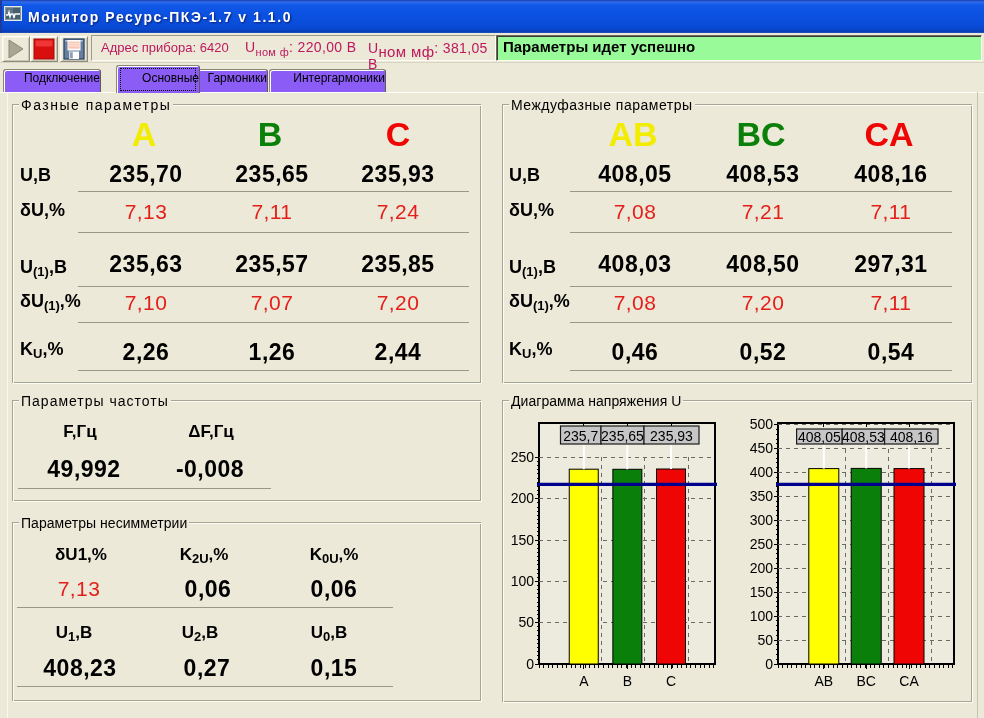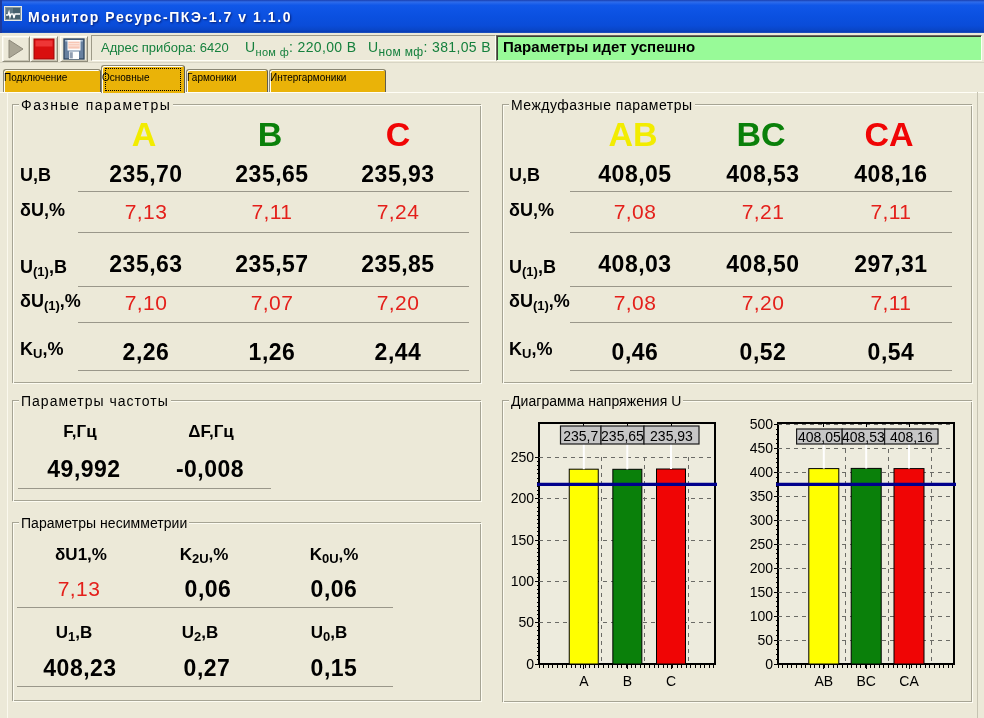--- a/index.html
+++ b/index.html
@@ -7,29 +7,29 @@
 .abs { position:absolute; }
 .titlebar { position:absolute; left:0; top:0; width:984px; height:33px;
   background:linear-gradient(180deg,#1a3fae 0%,#2e6ceb 6%,#1057e8 16%,#0b50e0 50%,#0a4cd8 78%,#0946c8 90%,#0a3cb2 97%,#2a60c8 100%);padding-left:46px; }
 .titlebar .cap { position:absolute; left:28px; top:9px; color:#fff; font-size:14px; font-weight:bold;
   letter-spacing:1.55px; text-shadow:1px 1px 2px rgba(8,28,110,.95); }
 .toolbar { position:absolute; left:0; top:33px; width:984px; height:30px; background:#ece9d8;
   border-bottom:1px solid #d8d5c4; }
 .tbtn { position:absolute; top:3px; width:28px; height:26px; background:#ece9d8;
   border:1px solid; border-color:#fffef6 #8f8c7a #8f8c7a #fffef6; box-shadow:inset 1px 1px 0 #f4f2e6, inset -1px -1px 0 #c9c6b4; }
 .tpanel { position:absolute; left:91px; top:2px; width:405px; height:26px;
-  border:1px solid; border-color:#9d9a88 #fffef6 #fffef6 #9d9a88; font-size:13px; color:#15803d; }
+  border:1px solid; border-color:#9d9a88 #fffef6 #fffef6 #9d9a88; font-size:13px; color:#be185d; }
 .status { position:absolute; left:496px; top:2px; width:486px; height:26px; background:#98fa98;
   border:1px solid; border-color:#6b6b5e #fdfdf4 #fdfdf4 #6b6b5e; box-shadow:inset 1px 1px 0 #3c3c34;
   font-size:15px; font-weight:bold; color:#000; line-height:22px; padding-left:6px; }
 .tabs { position:absolute; left:0; top:63px; width:984px; height:29px; }
-.tab { position:absolute; top:6px; height:23px; background:#eab308; font-size:10px; color:#000;
-  text-align:left; border:1px solid #8a8774; border-right-color:#5f5d50; border-bottom:none; border-radius:3px 3px 0 0;
+.tab { position:absolute; top:6px; height:23px; background:#8b5cf6; font-size:12px; color:#000;
+  text-align:right; border:1px solid #8a8774; border-right-color:#5f5d50; border-bottom:none; border-radius:3px 3px 0 0;
   box-shadow:inset 1px 1px 0 #fffef6; line-height:14px; padding-top:1px; }
-.tab.active { top:2px; height:28px; z-index:5; box-shadow:inset 1px 1px 0 #fffef6, 0 2px 0 #ece9d8; padding-top:5px; }
+.tab.active { top:2px; height:28px; z-index:5; box-shadow:inset 1px 1px 0 #fffef6, 0 2px 0 #ece9d8; padding-top:5px;margin-left:15px; }
 .focusrect { position:absolute; left:3px; right:3px; top:2px; bottom:2px; border:1px dotted #000; }
 .page { position:absolute; left:0; top:92px; width:984px; height:626px; background:#ece9d8;
   border-top:1px solid #fffef6; }
 .pageedge-l { position:absolute; left:7px; top:92px; width:1px; height:626px; background:#fbf9ee; }
 .pageedge-r { position:absolute; left:977px; top:92px; width:1px; height:626px; background:#c6c3b2; }
 .gb { position:absolute; border:1px solid #a6a494; }
 .gbw { position:absolute; left:0; top:0; right:-2px; bottom:-2px; border:1px solid #fdfcf2; pointer-events:none; }
 .gbl { position:absolute; top:-7px; left:6px; background:#ece9d8; padding:0 2px; font-size:14px; color:#000; white-space:nowrap; line-height:14px; }
 .bv { position:absolute; width:140px; text-align:center; font-size:23px; font-weight:bold; line-height:1; color:#000; letter-spacing:0.5px; }
 .rv { position:absolute; width:140px; text-align:center; font-size:21px; font-weight:normal; line-height:1; color:#e41f1a; letter-spacing:0.4px; }
@@ -66,21 +66,21 @@
         <rect x="7.3" y="6.2" width="11.4" height="1" fill="#fde9e2"></rect>
         <rect x="7.3" y="8.4" width="11.4" height="1" fill="#fde9e2"></rect>
         <rect x="8" y="14.5" width="10" height="7.5" fill="#fff"></rect>
         <rect x="8.6" y="15.2" width="3.2" height="6.2" fill="#93a0b2"></rect>
       </svg></div>
 <div class="abs" style="left:89px;top:37px;width:1px;height:23px;background:#9d9a88"></div>
 <div class="abs" style="left:90px;top:37px;width:1px;height:23px;background:#fffef6"></div>
 <div class="tpanel">
       <span style="position:absolute;left:9px;top:4px">Адрес прибора: 6420</span>
       <span style="position:absolute;left:153px;top:3px;font-size:14px;letter-spacing:0.35px">U<sub style="font-size:11px;top:4px">ном ф</sub>: 220,00 В</span>
-      <span style="position:absolute;left:276px;top:3px;font-size:14px;letter-spacing:0.35px">U<sub style="font-size:12px;top:4px">ном мф</sub>: 381,05 В</span>
+      <span style="position:absolute;left:276px;top:3px;font-size:14px;letter-spacing:0.35px">U<sub style="font-size:15px;top:4px">ном мф</sub>: 381,05 В</span>
     </div>
 <div class="status">Параметры идет успешно</div>
 </div>
 <div class="tabs">
 <div class="tab" style="left:3px;width:98px">Подключение</div>
 <div class="tab active" style="left:101px;width:84px">Основные<div class="focusrect"></div></div>
 <div class="tab" style="left:186px;width:82px">Гармоники</div>
 <div class="tab" style="left:269px;width:117px">Интергармоники</div>
 </div>
 <div class="page"></div>

